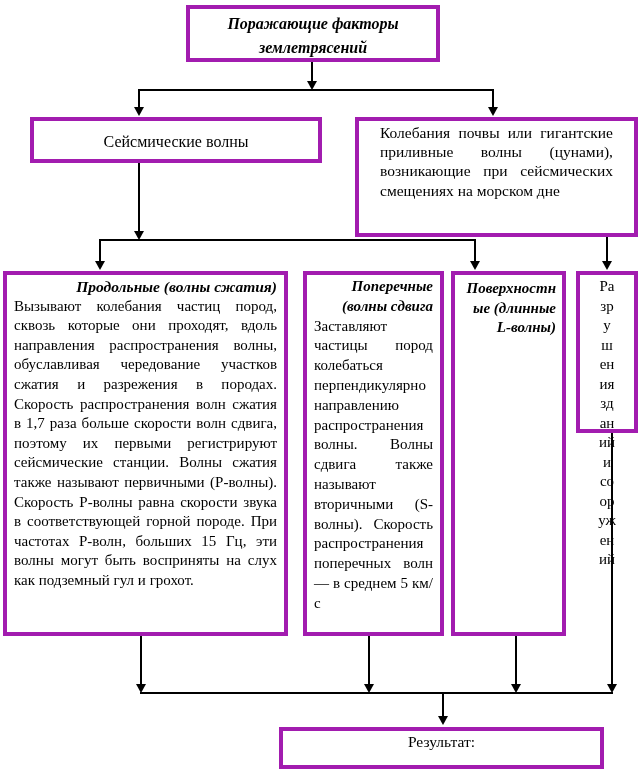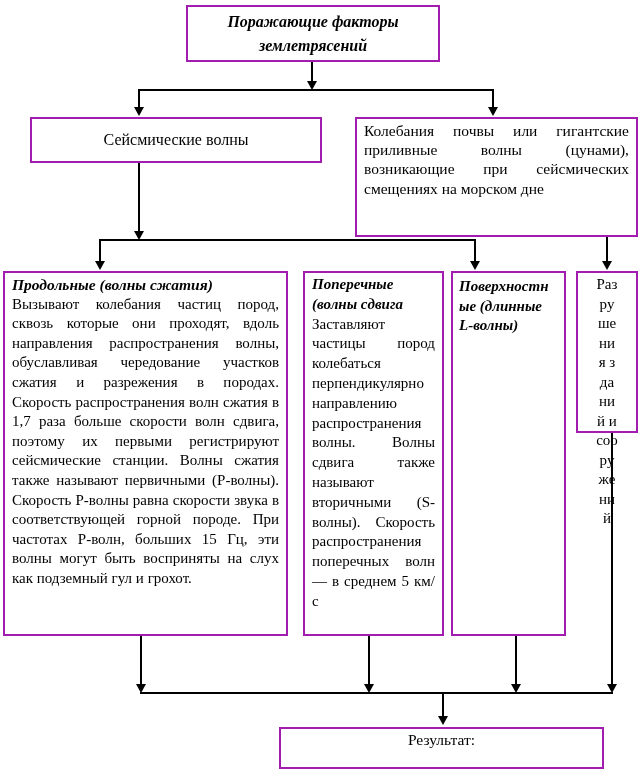--- a/index.html
+++ b/index.html
@@ -7,44 +7,44 @@
     position:relative;
     width:640px;height:773px;
     background:#ffffff;
     font-family:"Liberation Serif","DejaVu Serif",serif;
     color:#000;
     overflow:hidden;
   }
   .box{
     position:absolute;
     background:#fff;
-    border:2px solid #a21caf;
+    border:4px solid #a21caf;
     box-sizing:border-box;
   }
   .hline,.vline{position:absolute;background:#000;}
   .arrow-down{
     position:absolute;width:0;height:0;
     border-left:5px solid transparent;
     border-right:5px solid transparent;
     border-top:9px solid #000;
   }
   .center{text-align:center;}
   .justify{text-align:justify;}
   .bi{font-weight:bold;font-style:italic;}
 
   #top-box{left:186px;top:5px;width:254px;height:57px;font-size:16px;line-height:24px;padding-top:3px;}
   #seismic-box{left:30px;top:117px;width:292px;height:46px;font-size:16px;line-height:41px;}
-  #ground-box{left:355px;top:117px;width:283px;height:120px;font-size:15.5px;line-height:19.2px;padding:2px 7px;}
+  #ground-box{left:355px;top:117px;width:283px;height:120px;font-size:15.5px;line-height:19.2px;padding:2px 21px;}
   #long-box{left:3px;top:271px;width:285px;height:365px;font-size:15px;line-height:19.6px;padding:2px 7px;}
   #long-box .title{font-size:15.5px;}
   #trans-box{left:303px;top:271px;width:141px;height:365px;font-size:15px;line-height:19.8px;padding:2px 7px;}
   #surf-box{left:451px;top:271px;width:115px;height:365px;font-size:15px;line-height:19.5px;padding:4px 6px;overflow-wrap:break-word;}
   #destr-box{left:576px;top:271px;width:62px;height:162px;font-size:15px;line-height:19.5px;padding:2px 18px;word-break:break-all;}
   #result-box{left:279px;top:727px;width:325px;height:42px;font-size:15.5px;line-height:20px;padding-top:1px;}
-  .title{display:block;font-weight:bold;font-style:italic;text-align:left;}
+  .title{display:block;font-weight:bold;font-style:italic;text-align:right;}
   .body-text{display:block;}
 </style>
 </head>
 <body>
 
 <div id="canvas">
 
   <div class="box center bi" id="top-box">
     <span>Поражающие факторы землетрясений</span>
   </div>

